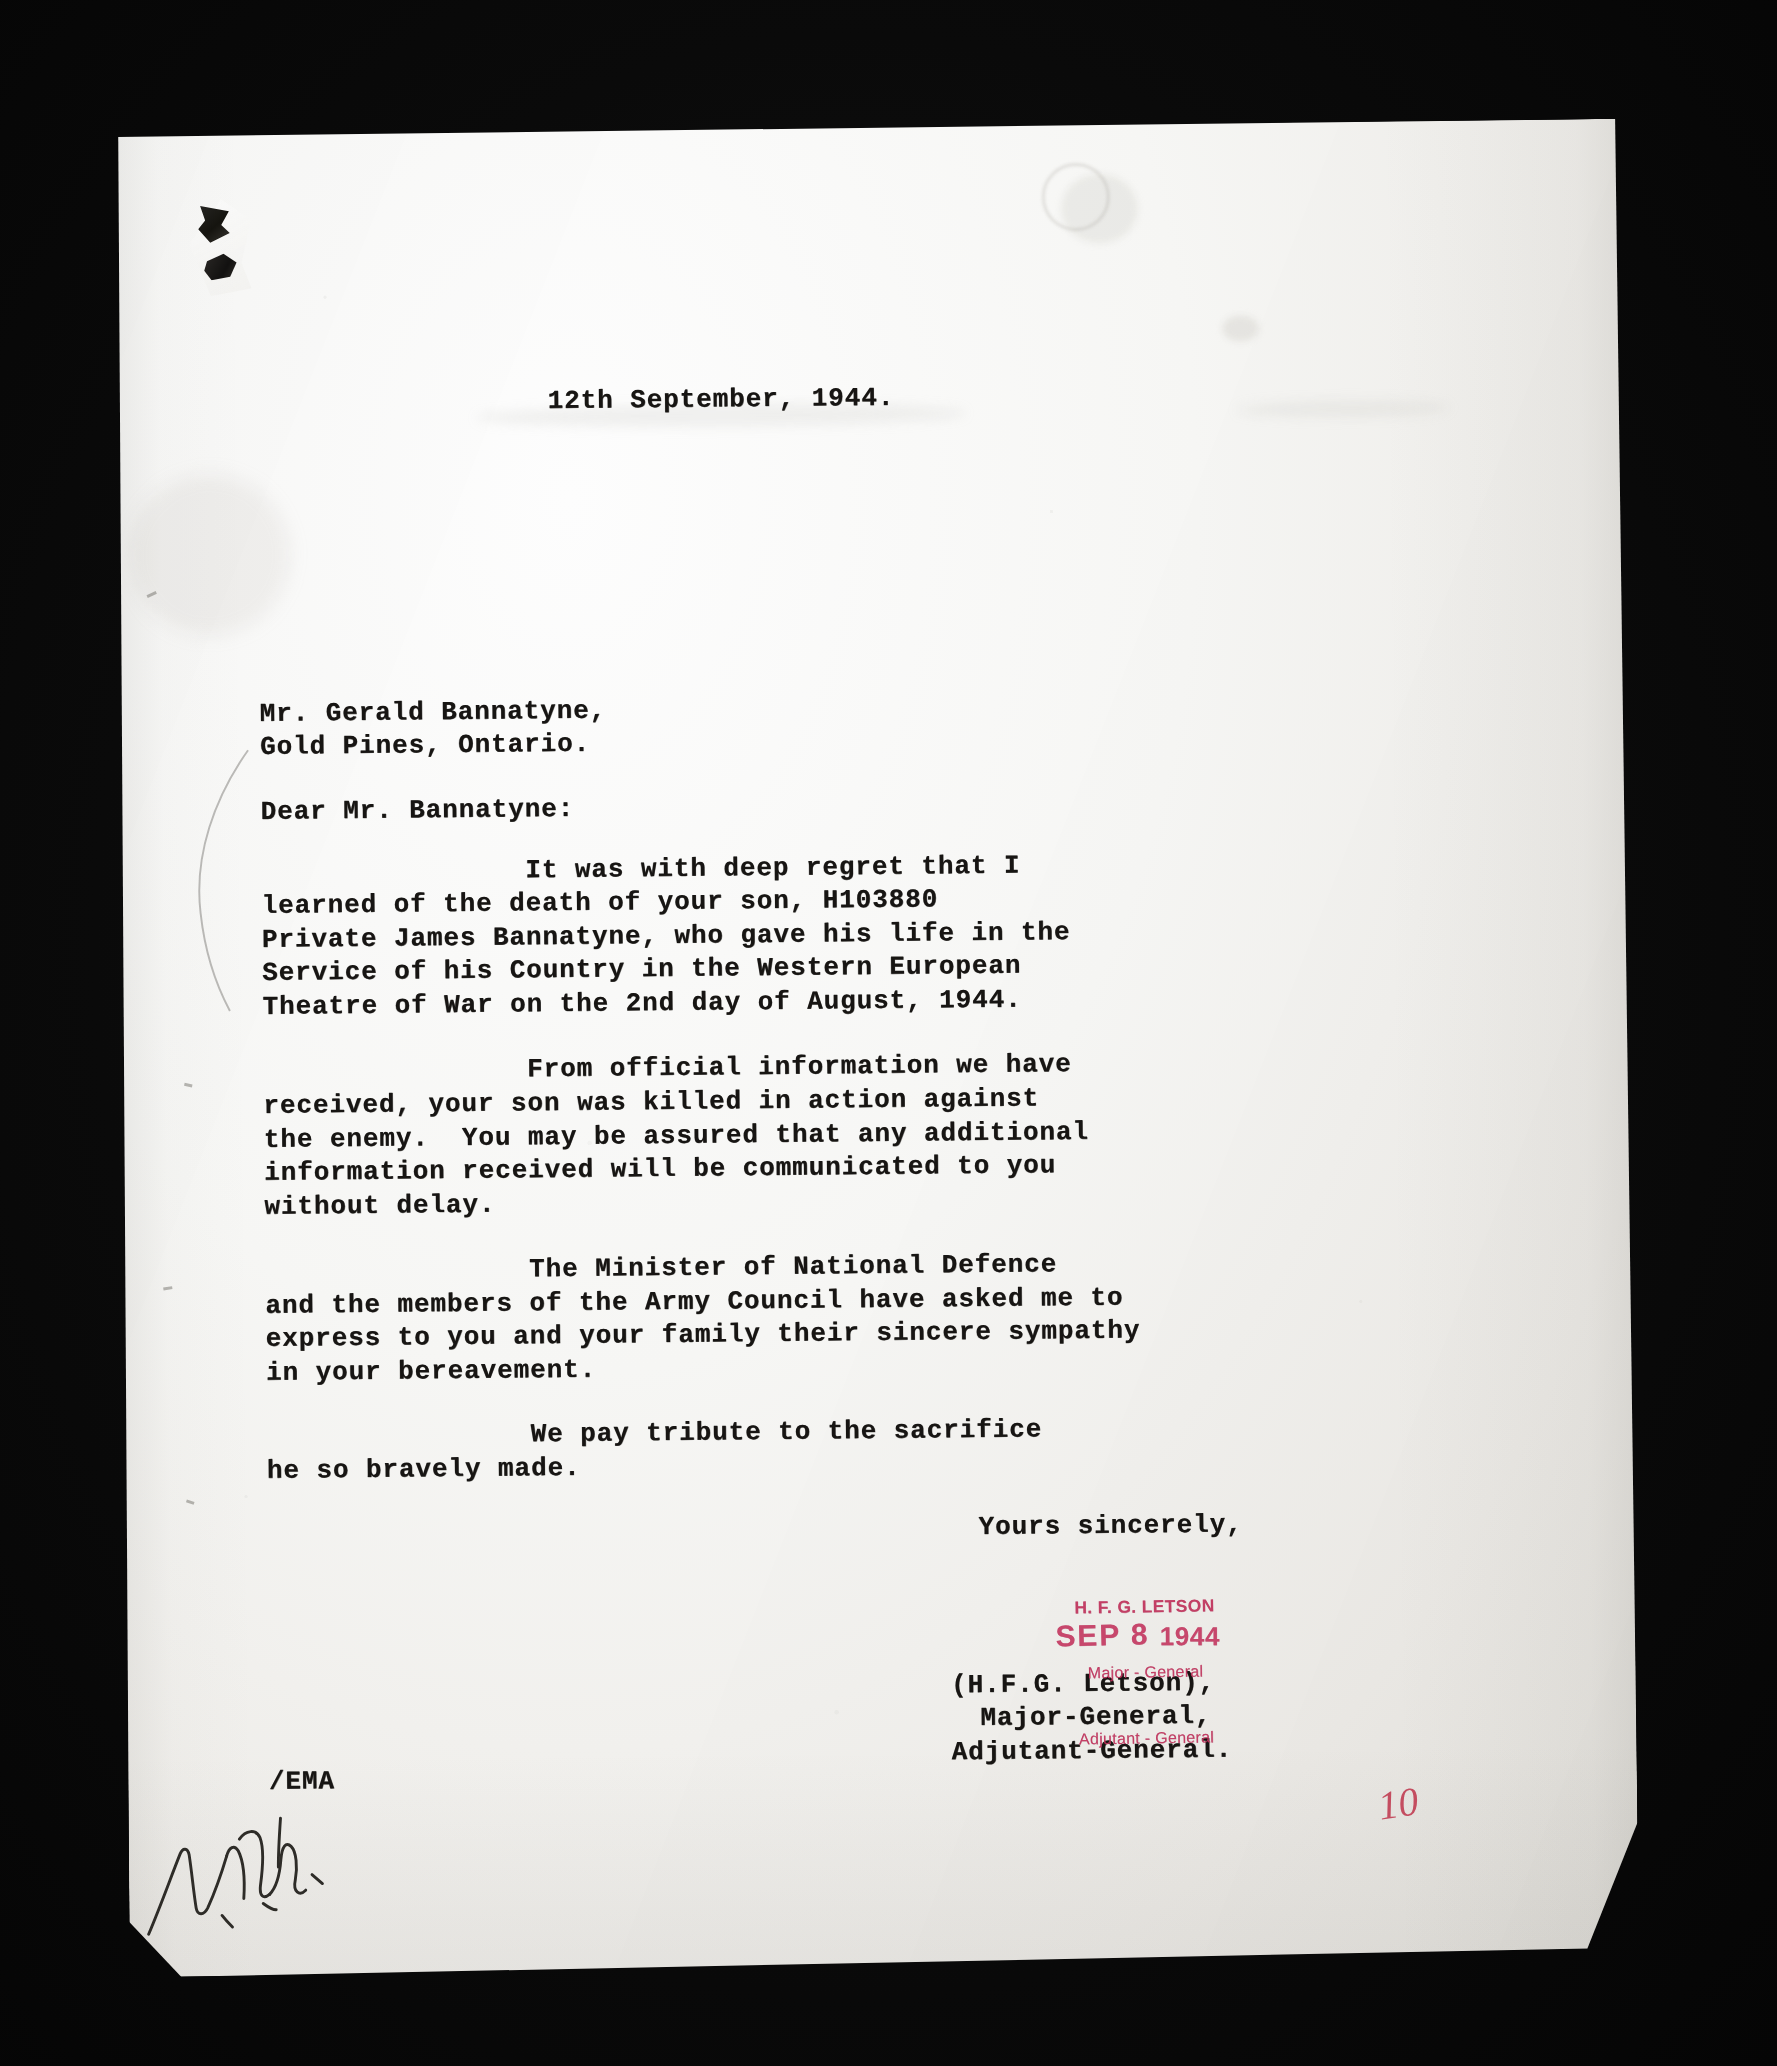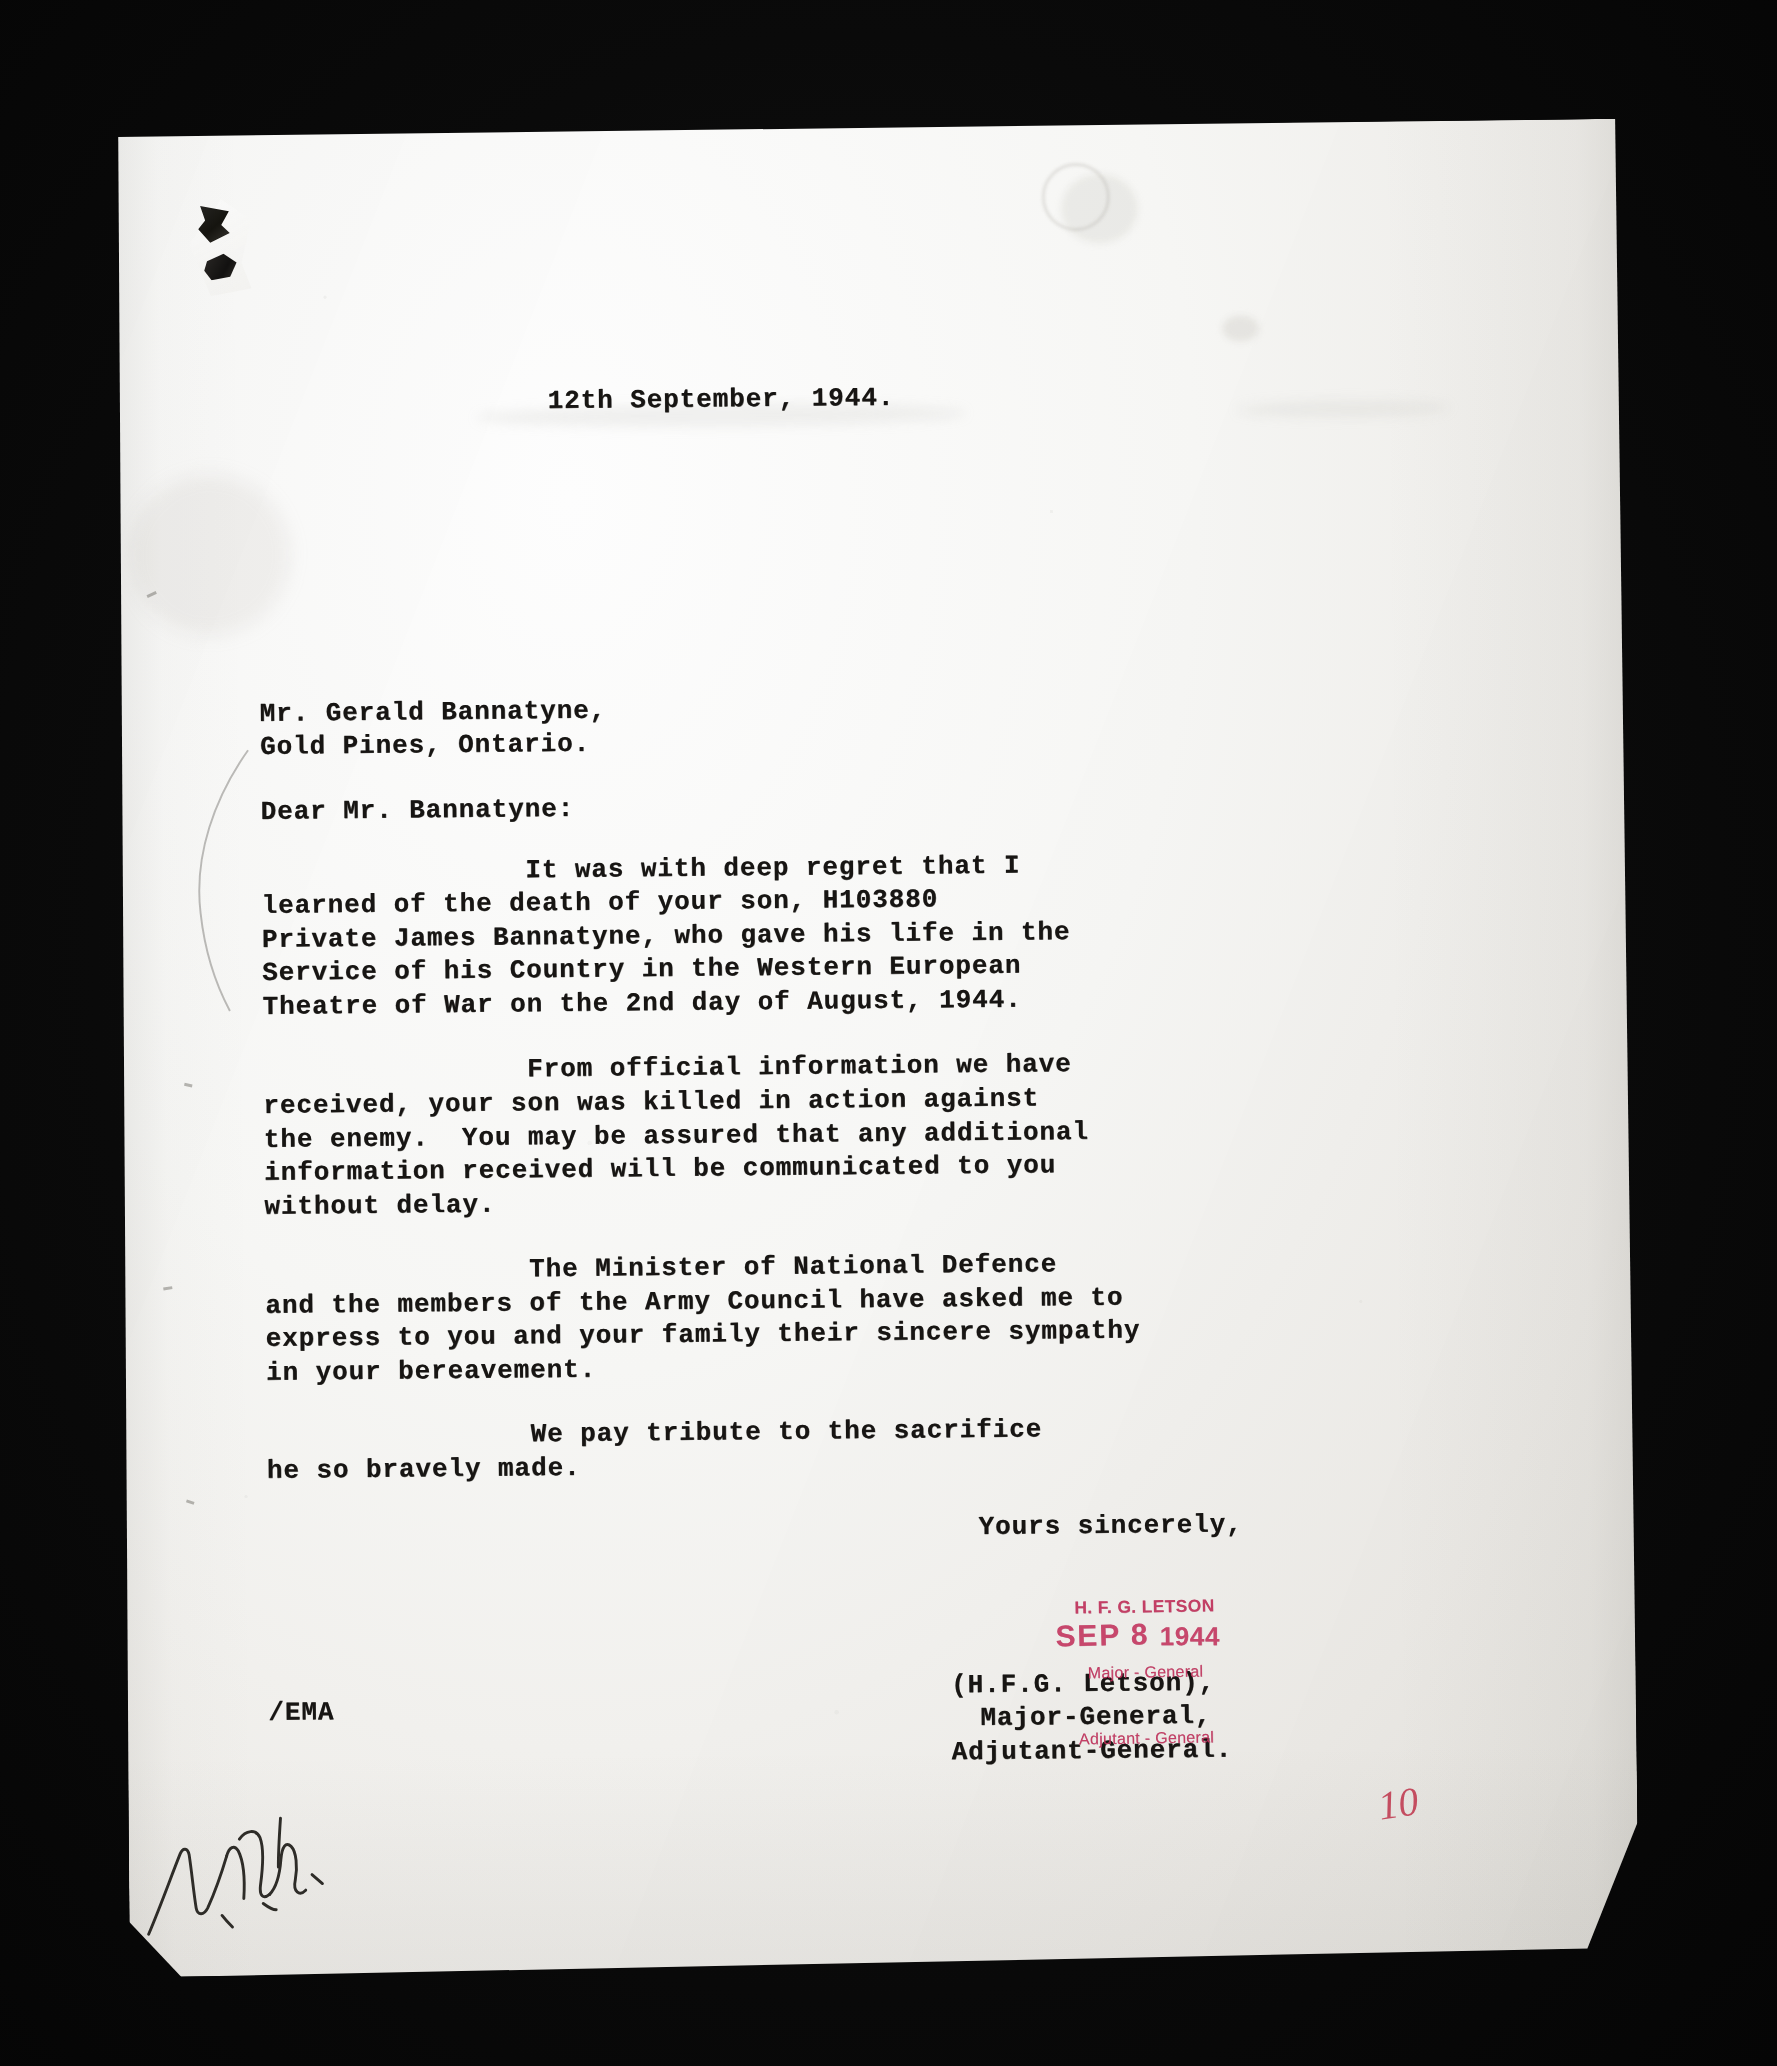--- a/index.html
+++ b/index.html
@@ -174,21 +174,21 @@
   .p3-l3 { left: 142px; top: 1190px; }
   .p3-l4 { left: 142px; top: 1224px; }
 
   .p4-l1 { left: 142px; top: 1288px; }
   .p4-l2 { left: 142px; top: 1322px; }
 
   .closing    { left: 853px; top: 1385px; }
   .sig-name   { left: 824px; top: 1543px; }
   .sig-rank   { left: 853px; top: 1576px; }
   .sig-title  { left: 824px; top: 1610px; }
-  .ref-mark   { left: 141px;  top: 1564px; }
+  .ref-mark   { left: 141px;  top: 1633px; }
 
   
   .redstamp {
     position: absolute;
     color: #c0325c;
     font-family: "Liberation Sans", sans-serif;
     white-space: pre;
     text-shadow: 0.3px 0.3px 0.5px rgba(150,30,70,0.42);
   }
   #facsimile-stamp {

